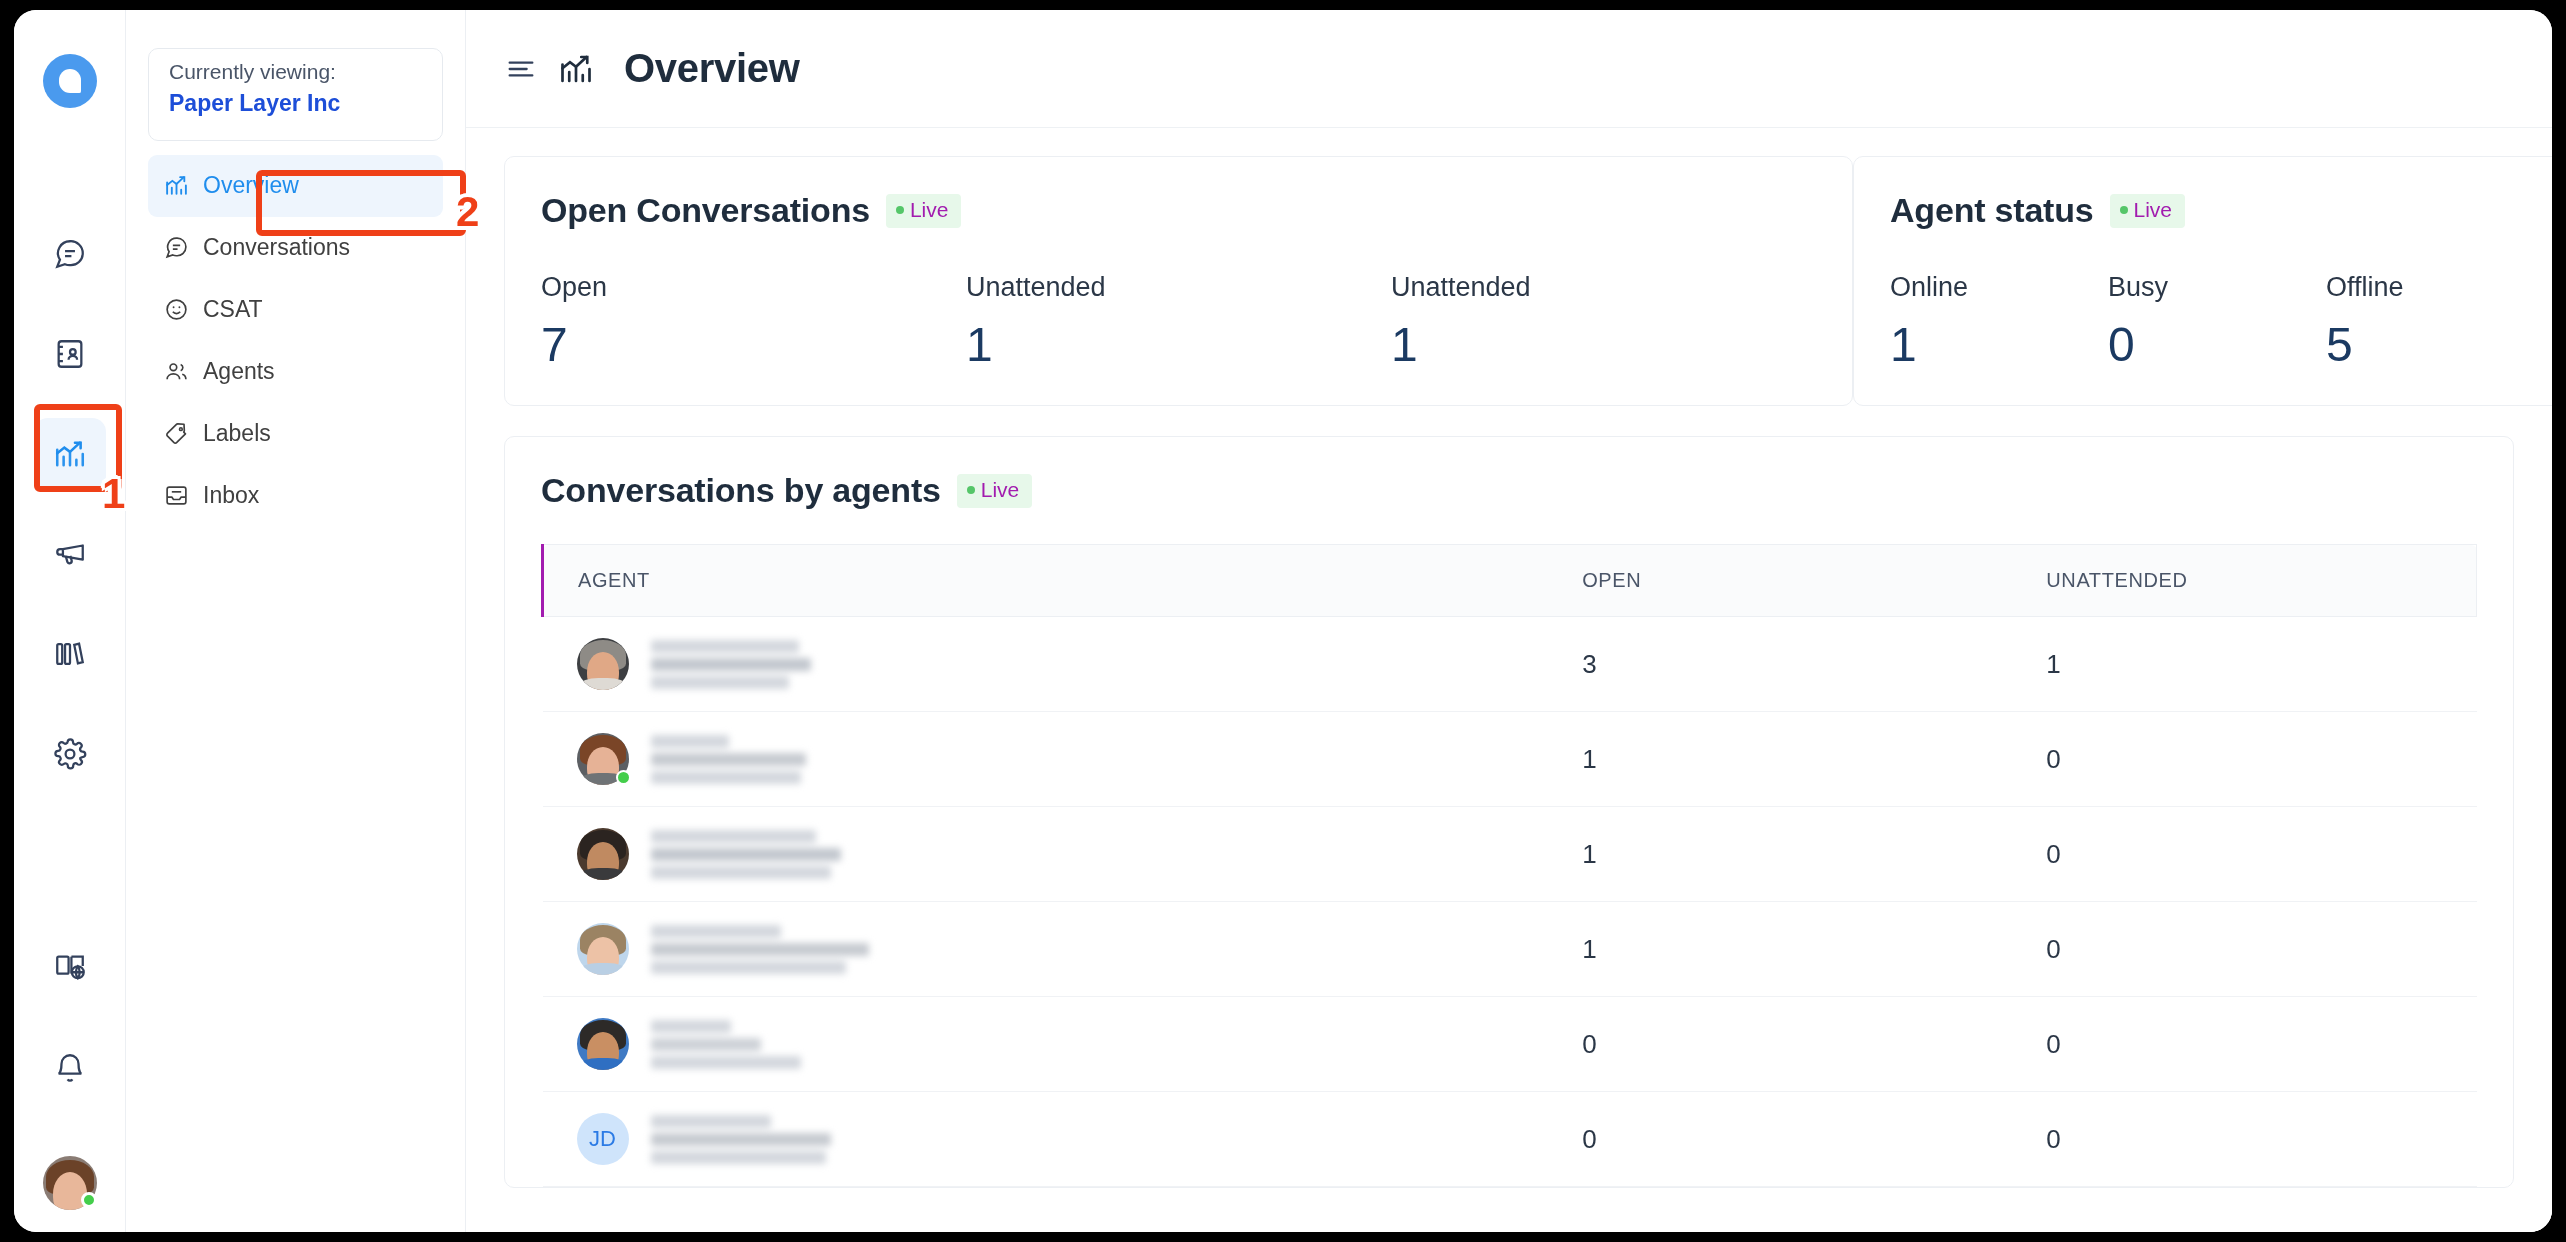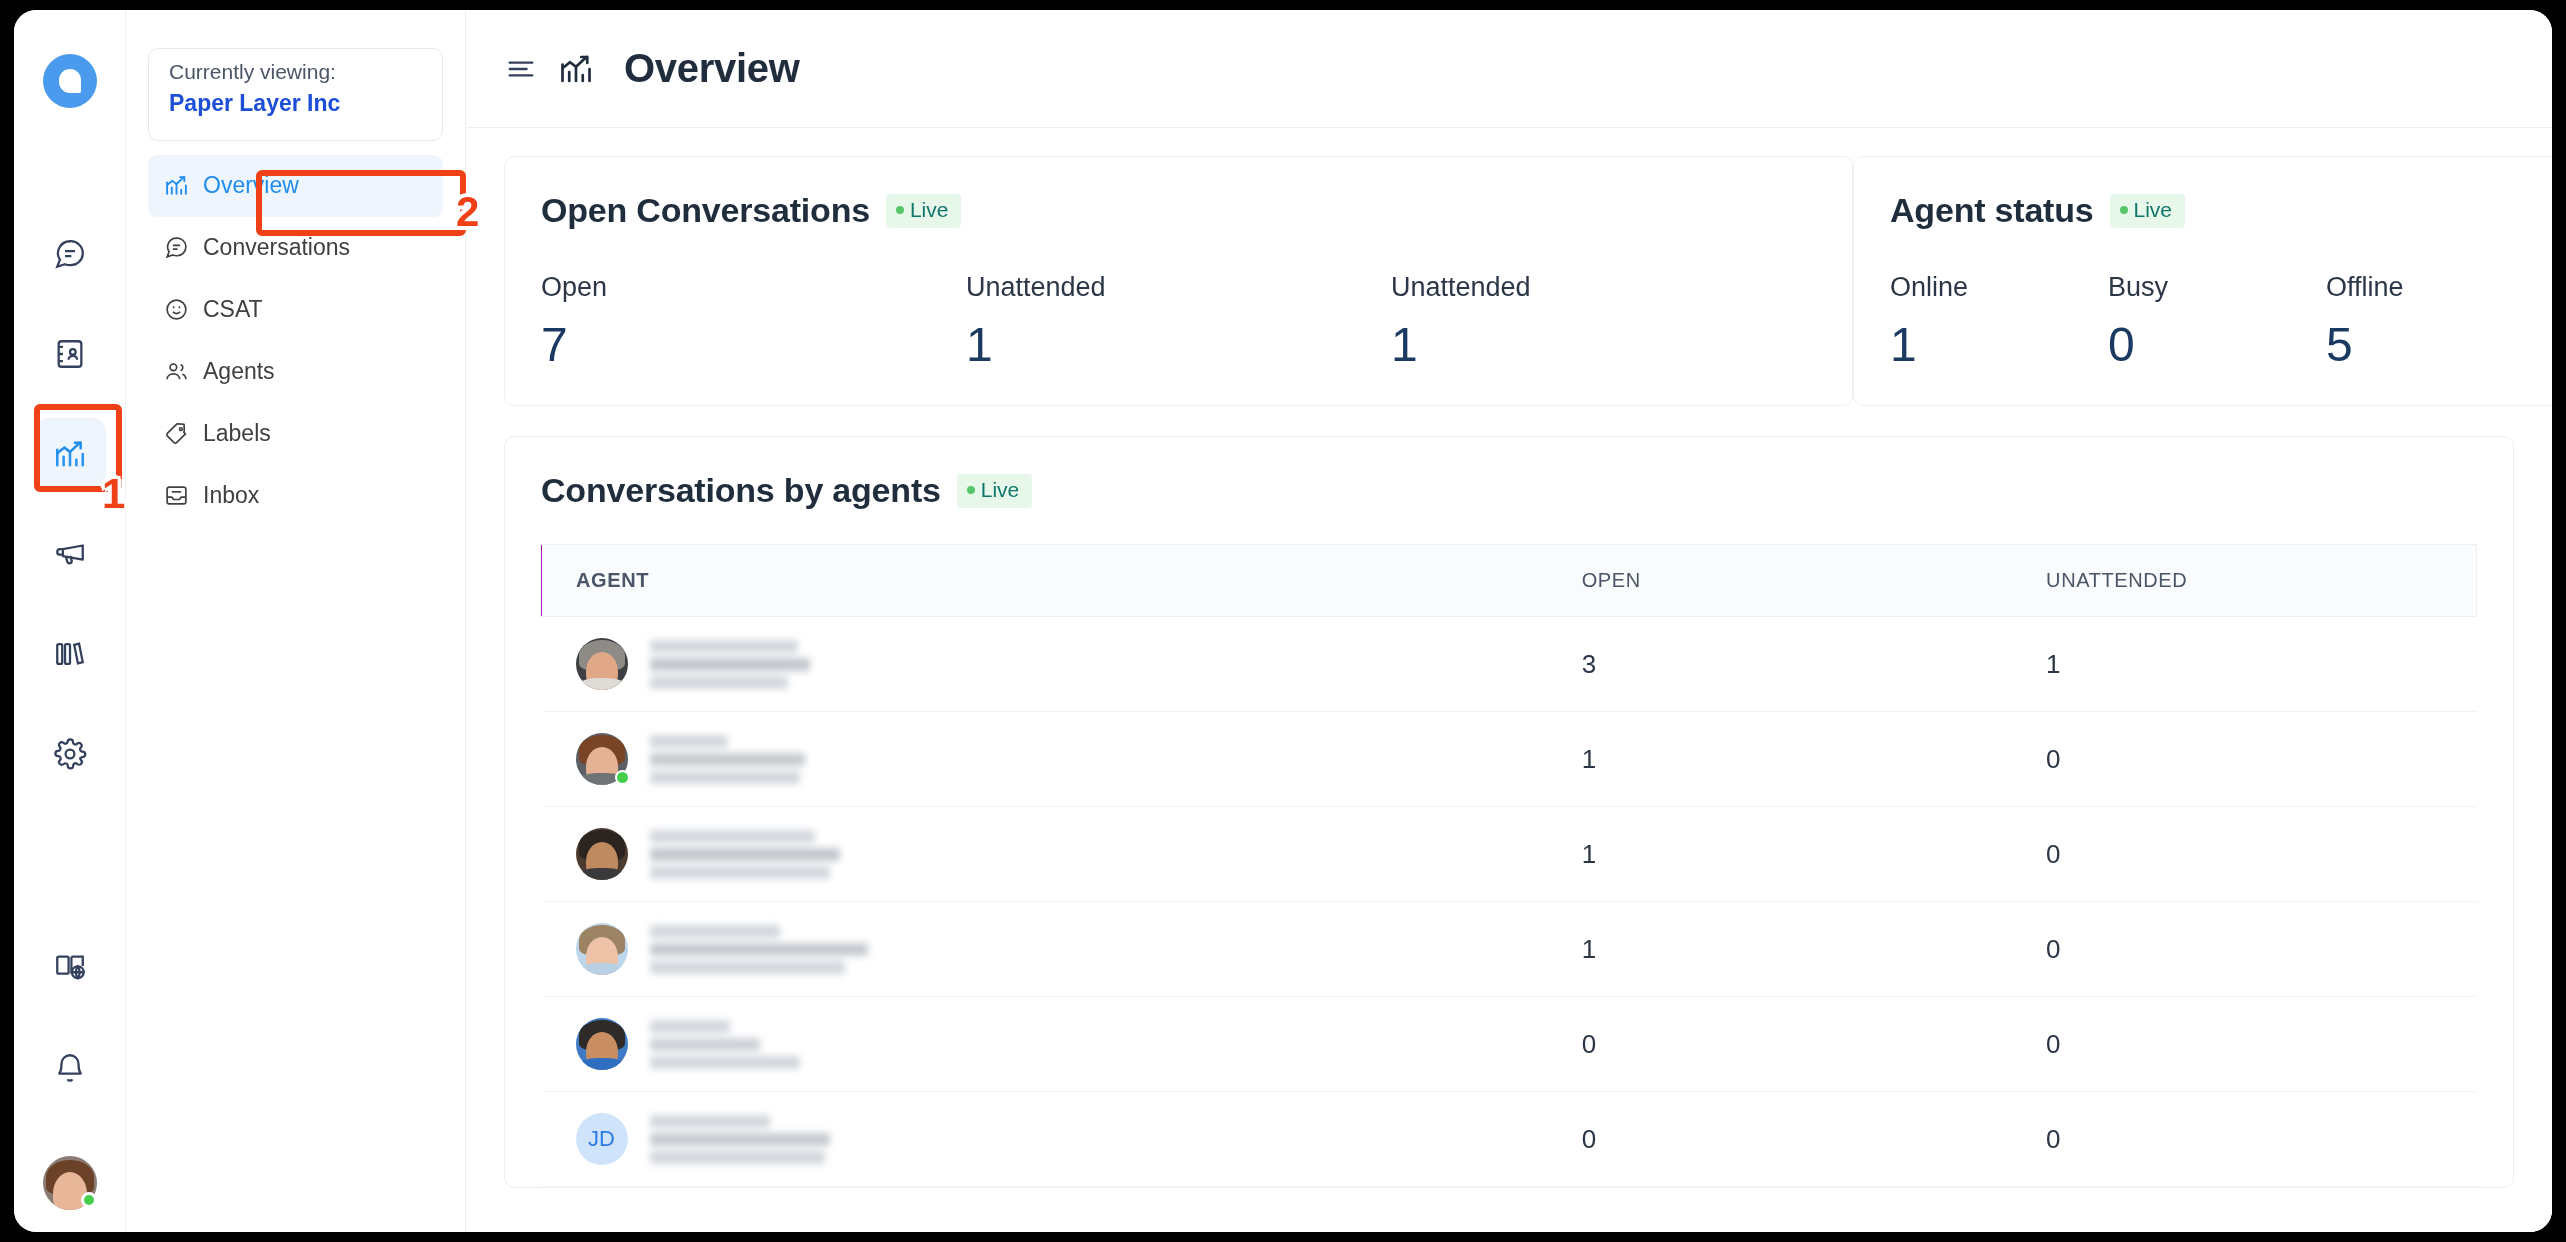--- a/index.html
+++ b/index.html
@@ -145,21 +145,21 @@
     border-radius: 10px;
     padding: 34px 36px 36px 36px;
   }
   .card.open-convos { flex: 1 1 auto; }
   .card.agent-status { flex: 0 0 654px; }
 
   .card-head { display: flex; align-items: center; gap: 16px; }
   .card-title { font-size: 34px; font-weight: 700; color: #1f2d3d; letter-spacing: -0.2px; }
   .live-badge {
     background: #e7f8ea;
-    color: #0f766e;
+    color: #a21caf;
     font-size: 21px;
     padding: 4px 13px 6px 10px;
     border-radius: 4px;
     display: inline-flex; align-items: center; gap: 6px;
     white-space: nowrap;
   }
   .live-badge .dot { width: 8px; height: 8px; border-radius: 50%; background: #55c669; display:inline-block; }
 
   .metrics { display: flex; margin-top: 42px; }
   .metric { flex: 0 0 auto; }
@@ -182,21 +182,21 @@
   th {
     text-align: left;
     font-size: 20px;
     letter-spacing: 0.6px;
     color: #4a5568;
     font-weight: 400;
     padding: 24px 0 24px 34px;
     border-bottom: 1px solid #eceff3;
     border-top: 1px solid #eceff3;
   }
-  th:first-child { border-left: 1px solid #a21caf; border-radius: 6px 0 0 0; font-weight: bold;}
+  th:first-child { border-left: 3px solid #a21caf; border-radius: 6px 0 0 0;}
   th:last-child { border-right: 1px solid #eceff3; border-radius: 0 6px 0 0;}
   td {
     padding: 0 0 0 34px;
     height: 95px;
     border-bottom: 1px solid #f0f2f5;
     font-size: 26px;
     color: #2b3747;
     vertical-align: middle;
   }
   .col-agent { width: 52%; }

